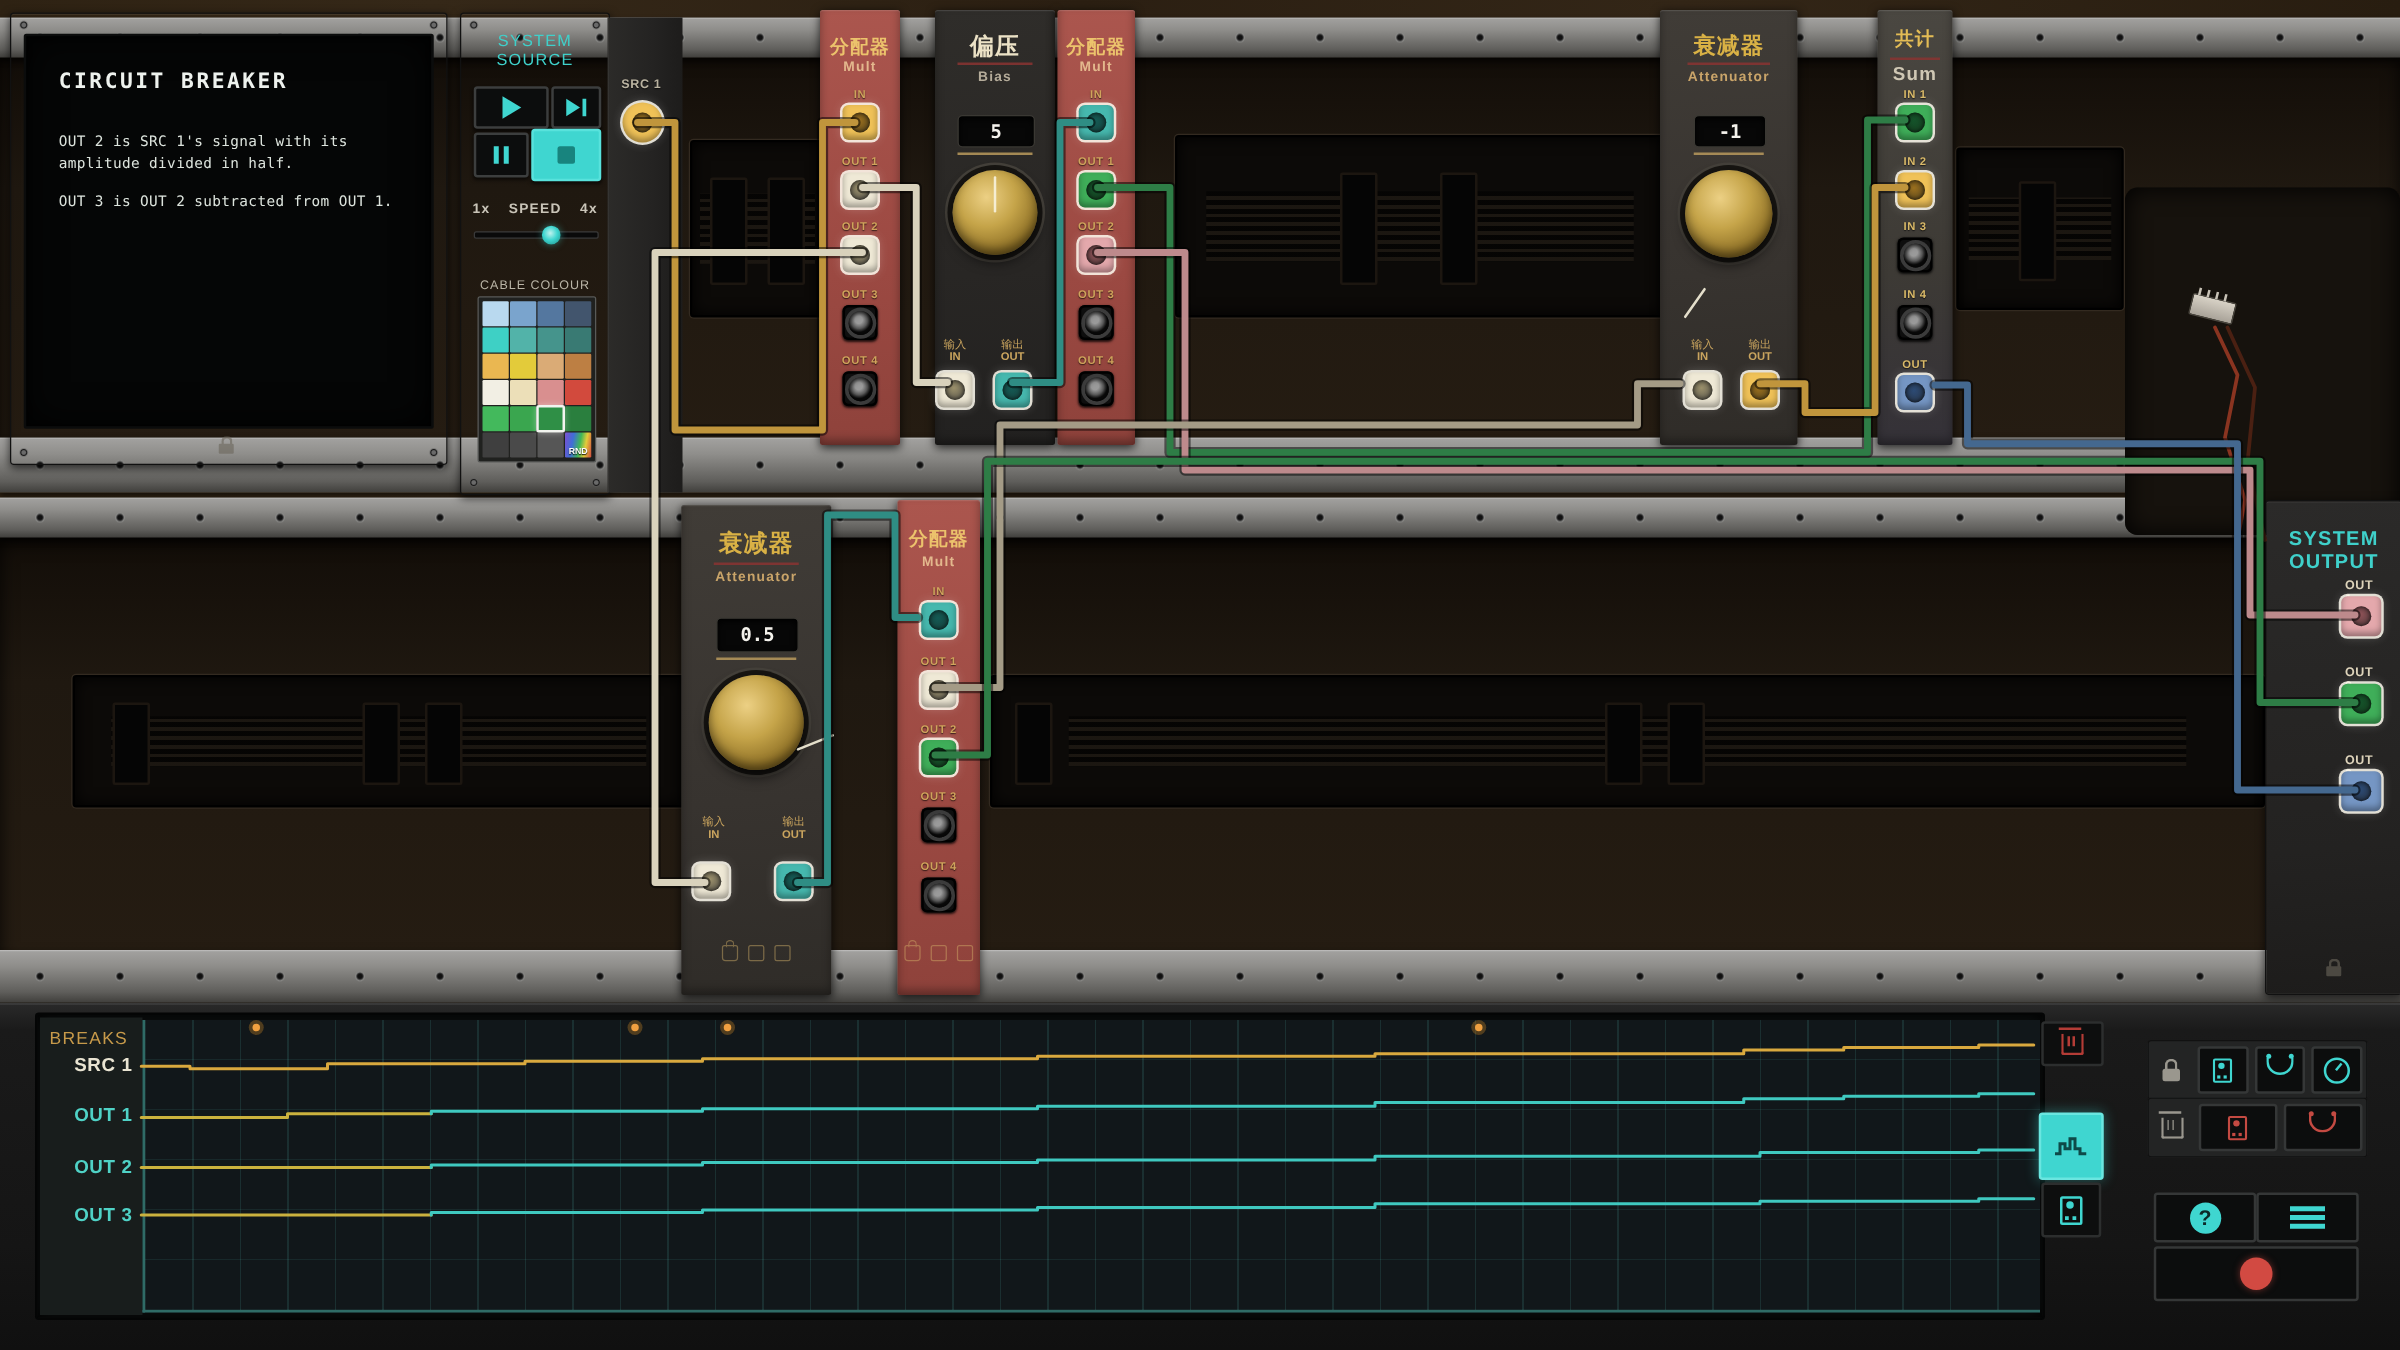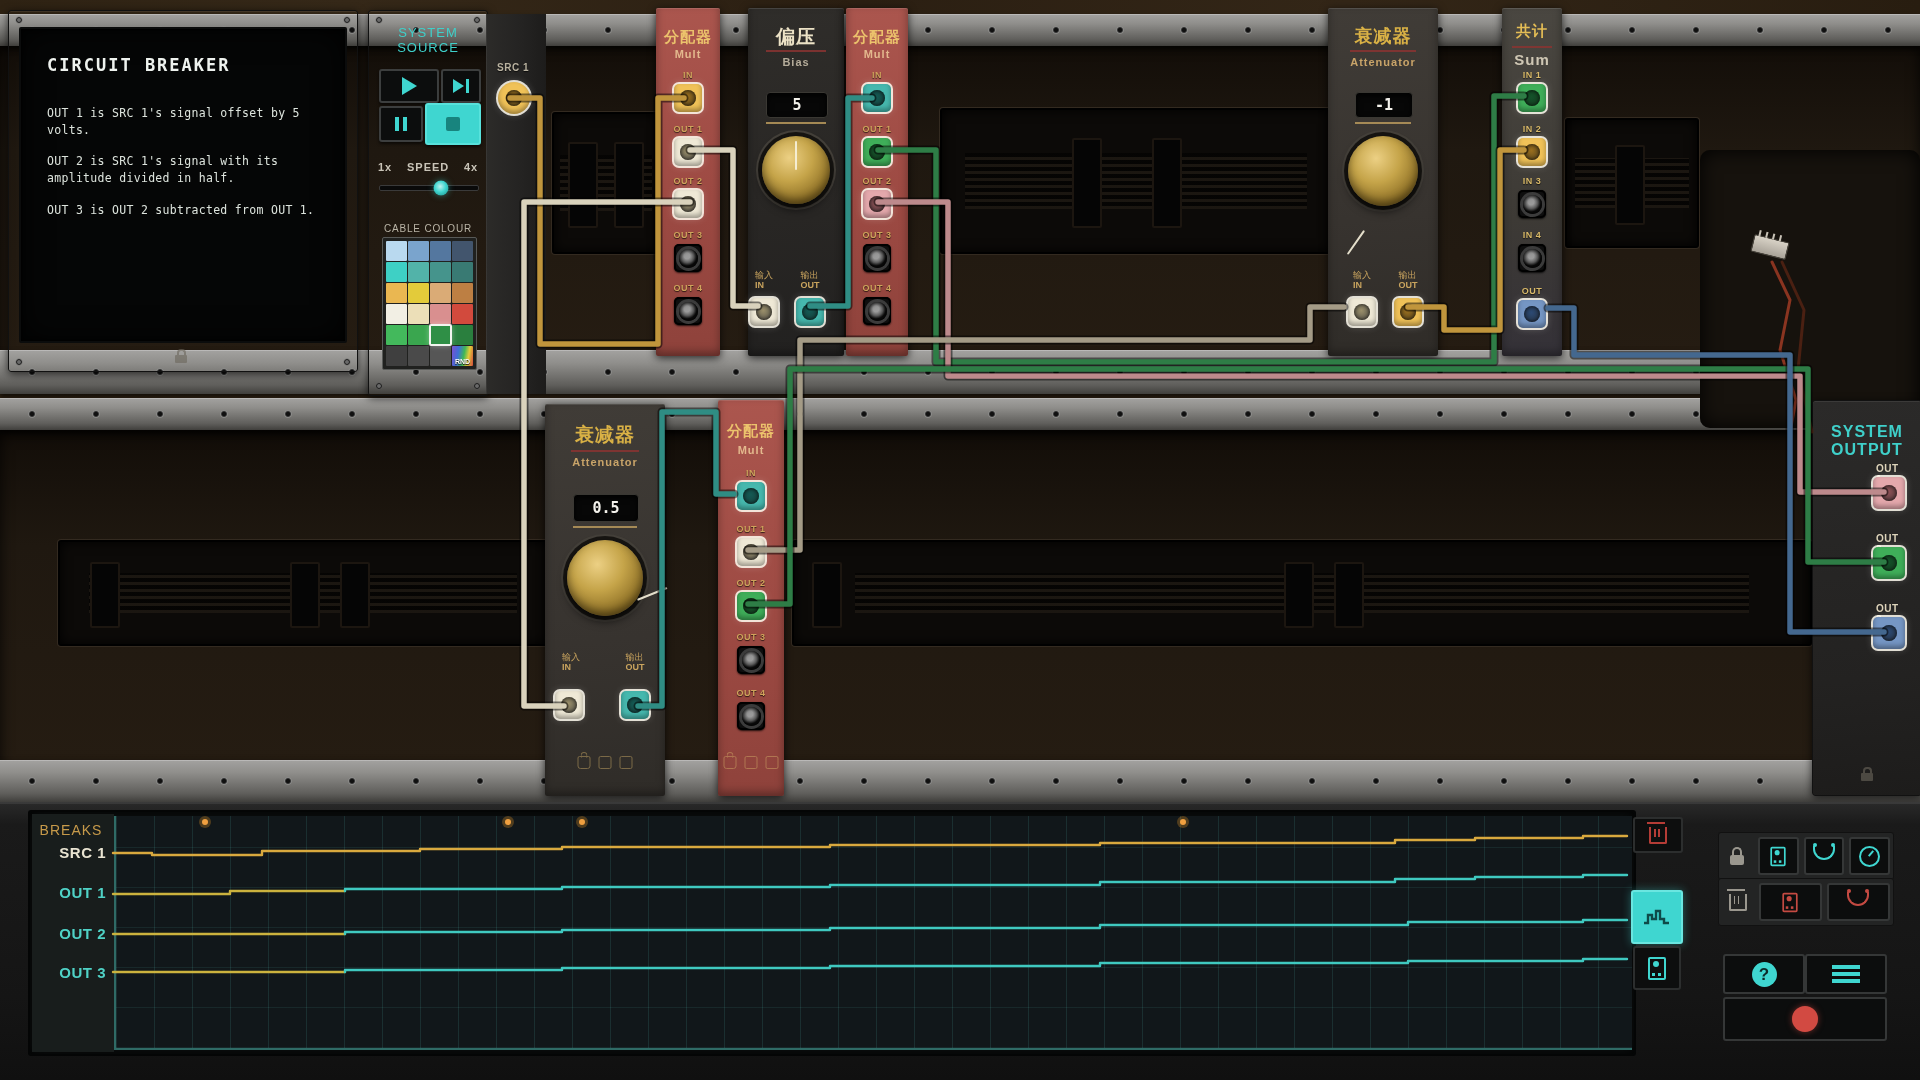--- a/index.html
+++ b/index.html
@@ -51,21 +51,21 @@
   .jack.lit{background:var(--c);box-shadow:0 0 0 2px rgba(255,252,240,.85), 0 0 9px rgba(255,255,255,.28), inset 0 -3px 5px rgba(0,0,0,.35);}
   .jack.lit .hole{width:16px;height:16px;background:radial-gradient(circle at 45% 40%, var(--ch), rgba(0,0,0,.65));box-shadow:inset 0 0 4px rgba(0,0,0,.8);}
   .jack.round{border-radius:50%;}
   .c-gold{--c:#f0c258;--ch:#9a6f1e;}
   .c-white{--c:#efe9d6;--ch:#9a8f6a;}
   .c-teal{--c:#46b8ae;--ch:#145a54;}
   .c-green{--c:#3fae59;--ch:#14532a;}
   .c-pink{--c:#e4a8ac;--ch:#8f5257;}
   .c-blue{--c:#7596c4;--ch:#2c4a74;}
   .jlabel{position:absolute;transform:translateX(-50%);font-size:9px;font-weight:700;letter-spacing:.5px;color:#cfa35b;text-shadow:0 1px 1px rgba(0,0,0,.7);white-space:nowrap;}
-  .iolabel{position:absolute;transform:translateX(-50%);color:#c9a45e;line-height:1.15;white-space:nowrap;}
+  .iolabel{position:absolute;transform:translateX(-50%);text-align:center;color:#c9a45e;line-height:1.15;white-space:nowrap;}
   .iolabel .cn{font-size:9px;display:block;}
   .iolabel .en{font-size:9px;font-weight:700;display:block;}
   .valbox{position:absolute;background:#070707;border:1px solid #3a3833;border-radius:4px;
     color:#f4f2ec;font-family:"DejaVu Sans Mono",monospace;font-weight:700;font-size:15px;
     text-align:center;box-shadow:inset 0 2px 6px #000;}
   .valunder{position:absolute;height:2px;background:#b1945a;opacity:.9;}
   .knob{position:absolute;border-radius:50%;
     background:radial-gradient(circle at 40% 32%, #ecd084, #c5a449 38%, #8e7026 72%, #6b551b);
     box-shadow:0 5px 10px rgba(0,0,0,.7), inset 0 -4px 8px rgba(0,0,0,.45), 0 0 0 4px #171512, 0 0 0 6px #44403a;}
   .knob .pointer{position:absolute;left:calc(50% - 1px);top:8%;width:2px;height:42%;background:#f7f2dd;border-radius:2px;transform-origin:1px 210%;opacity:.9;}
@@ -169,21 +169,20 @@
     <div class="socket" style="left:490px;"></div>
     <div class="socket" style="left:540px;"></div>
   </div>
 
   <div class="abs" style="left:1700px;top:150px;width:220px;height:278px;background:#16120d;border-radius:10px;box-shadow:inset 0 0 20px #000;"></div>
   <div class="wireconn" style="left:1752px;top:238px;"></div>
 
   <div class="panel screws" style="left:8px;top:10px;width:348px;height:360px;">
     <div class="screen" style="left:10px;top:16px;width:324px;height:312px;">
       <h1>CIRCUIT BREAKER</h1>
-      <p>OUT 1 is SRC 1's signal offset by 5 volts.</p>
       <p>OUT 2 is SRC 1's signal with its amplitude divided in half.</p>
       <p>OUT 3 is OUT 2 subtracted from OUT 1.</p>
     </div>
     <div class="lockglyph" style="position:absolute;left:166px;bottom:8px;"></div>
   </div>
 
   <div class="panel screws" style="left:368px;top:10px;width:118px;height:384px;">
     <div class="srctitle" style="top:14px;">SYSTEM SOURCE</div>
     <div class="tbtn" style="left:10px;top:58px;width:56px;height:30px;">
         <span class="i-play"></span>

